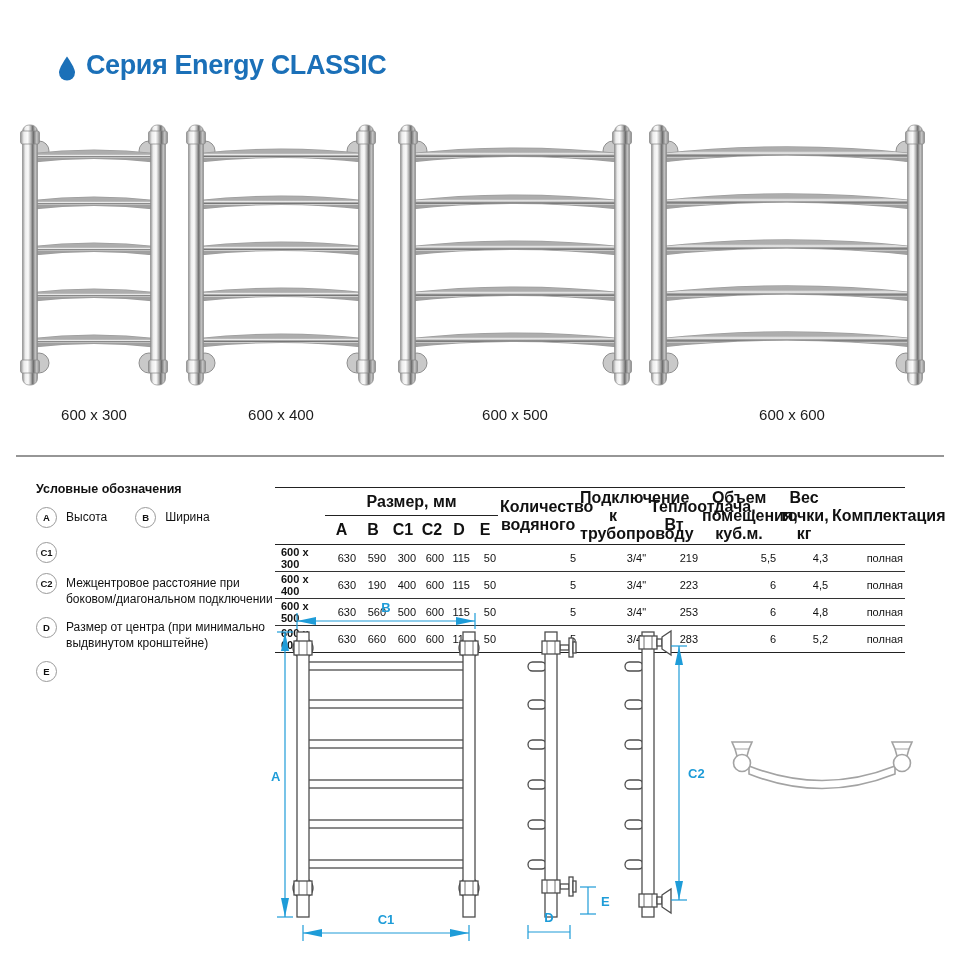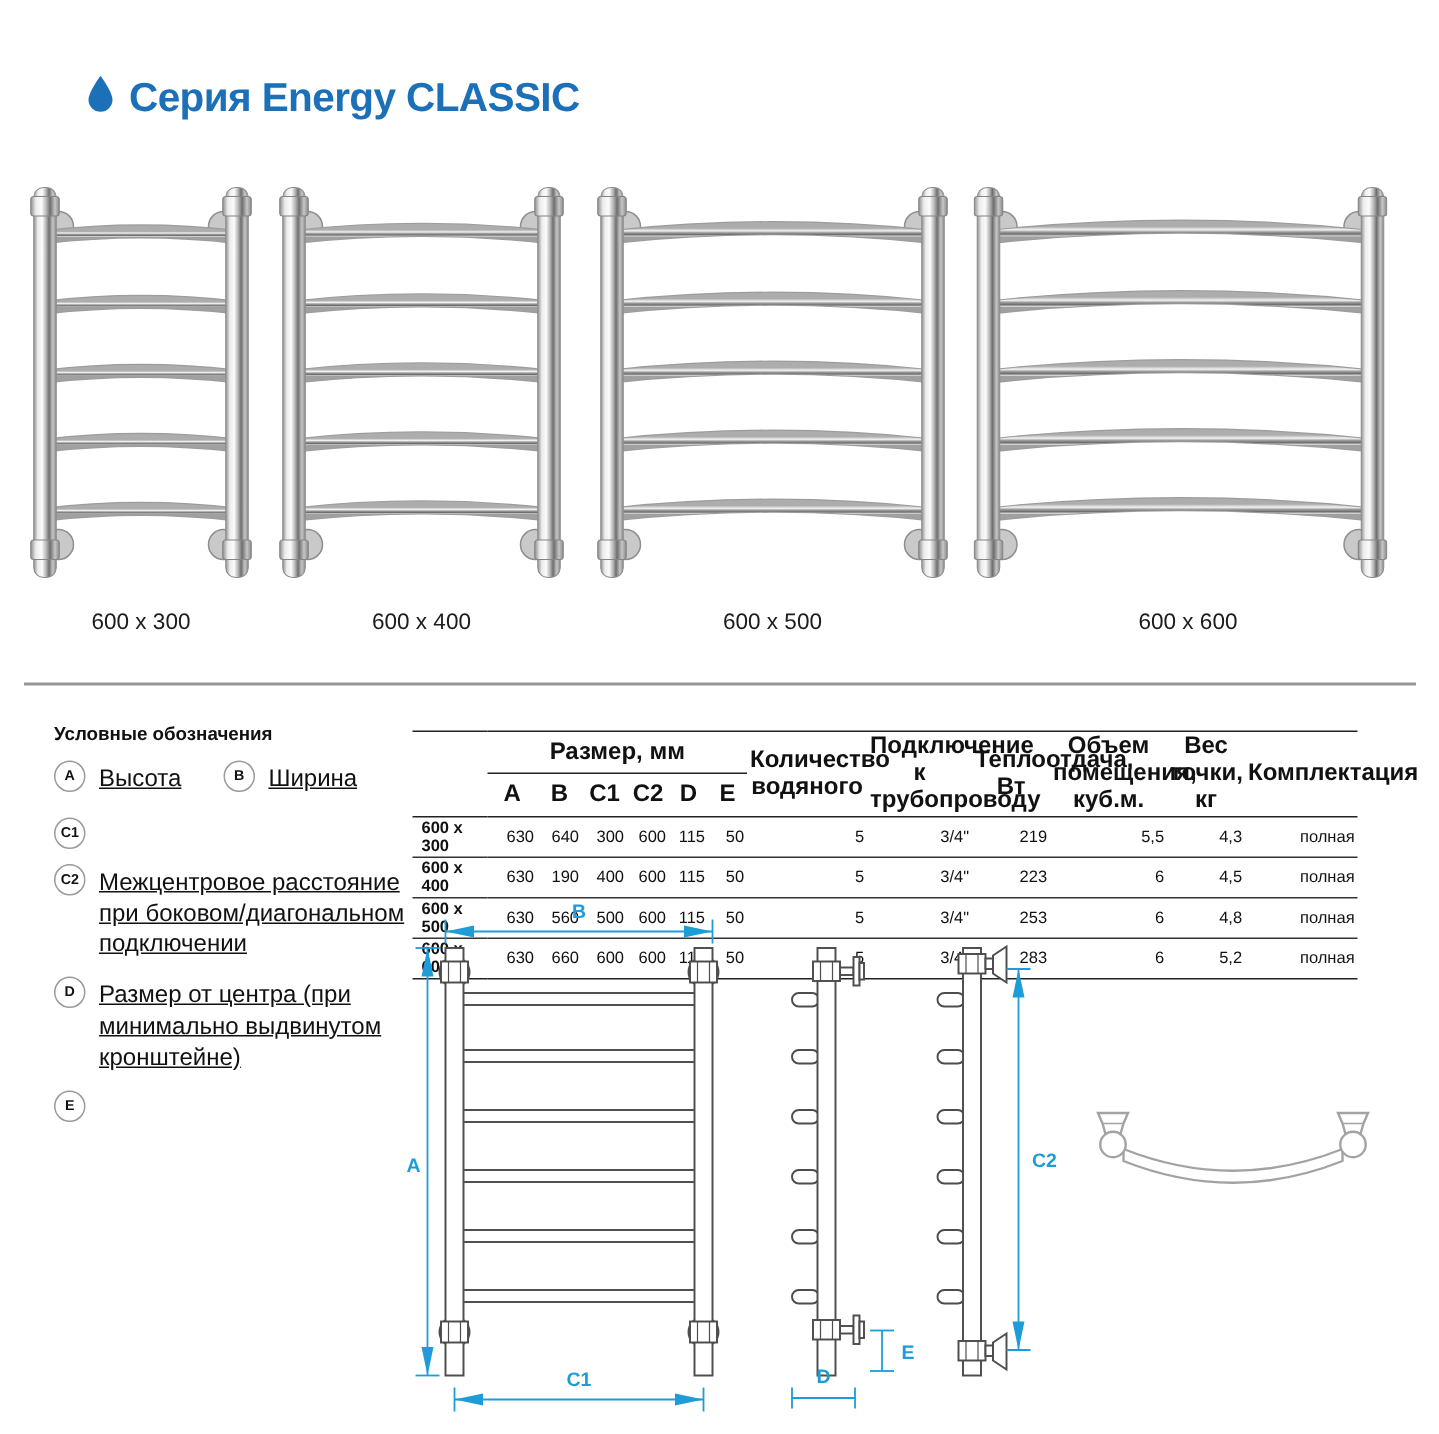--- a/index.html
+++ b/index.html
@@ -1,19 +1,19 @@
 <!DOCTYPE html>
 <html style="--accent: #1b70b8; --dim: #1e9cd8;"><head>
 <meta charset="utf-8">
 <style>
   html,body{margin:0;padding:0;background:#fff;}
   .page{position:relative;width:959px;height:956px;background:#fff;overflow:hidden;
         font-family:"Liberation Sans","DejaVu Sans",sans-serif;color:#111;}
   
-  .header{position:absolute;top:50px;left:58px;display:flex;align-items:flex-start;gap:10px;}
+  .header{position:absolute;top:50px;left:58px;display:flex;align-items:flex-end;gap:10px;}
   .title{color:var(--accent,#1b70b8);font-size:27px;font-weight:bold;letter-spacing:-0.4px;white-space:nowrap;}
   
   svg.radiator{position:absolute;top:120px;height:270px;}
   #rad1{left:20px;width:148px;}
   #rad2{left:186px;width:190px;}
   #rad3{left:398px;width:234px;}
   #rad4{left:649px;width:276px;}
   .product-label{position:absolute;top:406px;text-align:center;font-size:15px;color:#1c1c1c;}
   #lab1{left:20px;width:148px;}
   #lab2{left:186px;width:190px;}
@@ -21,21 +21,21 @@
   #lab4{left:649px;width:286px;}
   .divider{position:absolute;top:455px;left:16px;width:928px;height:2px;background:#969696;}
   
   .legend{position:absolute;left:36px;top:482px;width:238px;}
   .legend-title{font-weight:bold;font-size:12.5px;margin-bottom:11px;}
   .legend-item{display:flex;gap:9px;margin-bottom:10px;align-items:flex-start;}
   .legend-row{display:flex;gap:28px;margin-bottom:14px;}
   .legend-row .legend-item{margin-bottom:0;}
   .badge{flex:0 0 auto;width:19px;height:19px;border:1.2px solid #9a9a9a;border-radius:50%;
          display:flex;align-items:center;justify-content:center;font-weight:bold;font-size:9.5px;color:#111;background:#fff;}
-  .legend-text{font-size:16px;line-height:1.3;color:#111;padding-top:3px;text-decoration:underline;}
+  .legend-text{font-size:12px;line-height:1.3;color:#111;padding-top:3px;}
   
   .spec-table{position:absolute;left:275px;top:487px;width:630px;border-collapse:collapse;table-layout:fixed;
               border-top:1.7px solid #222;border-bottom:1.7px solid #222;}
   .spec-table th{font-weight:bold;text-align:center;vertical-align:middle;line-height:1.12;font-size:16px;padding:1px 2px;}
   .spec-table td{text-align:right;font-size:11px;height:15px;padding:1px 2px;vertical-align:middle;}
   .spec-table td.size{font-weight:bold;text-align:left;padding-left:6px;}
   .spec-table .group{border-bottom:1.1px solid #222;height:13px;}
   .spec-table .sub{height:15px;}
   .spec-table tbody td{border-top:1.1px solid #333;}
   .spec-table tbody tr:first-child td{border-top:1.7px solid #222;}
@@ -243,21 +243,21 @@
         <th class="sub">C1</th>
         <th class="sub">C2</th>
         <th class="sub">D</th>
         <th class="sub">E</th>
       </tr>
     </thead>
     <tbody>
       <tr>
         <td class="size">600 x 300</td>
         <td>630</td>
-        <td>640</td>
+        <td>590</td>
         <td>300</td>
         <td>600</td>
         <td>115</td>
         <td>50</td>
         <td>5</td>
         <td>3/4"</td>
         <td>219</td>
         <td>5,5</td>
         <td>4,3</td>
         <td>полная</td>

